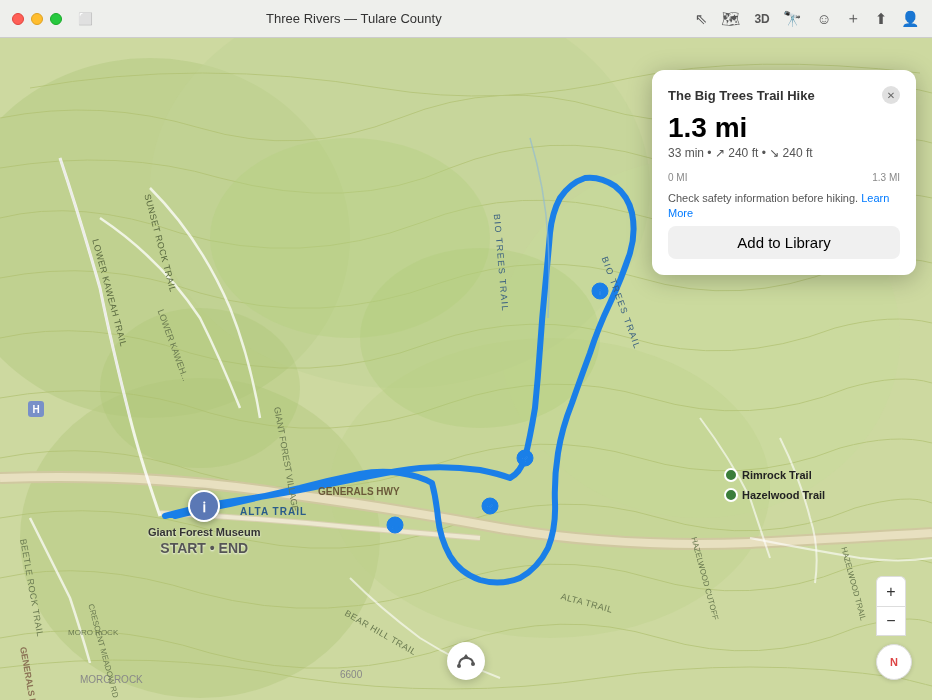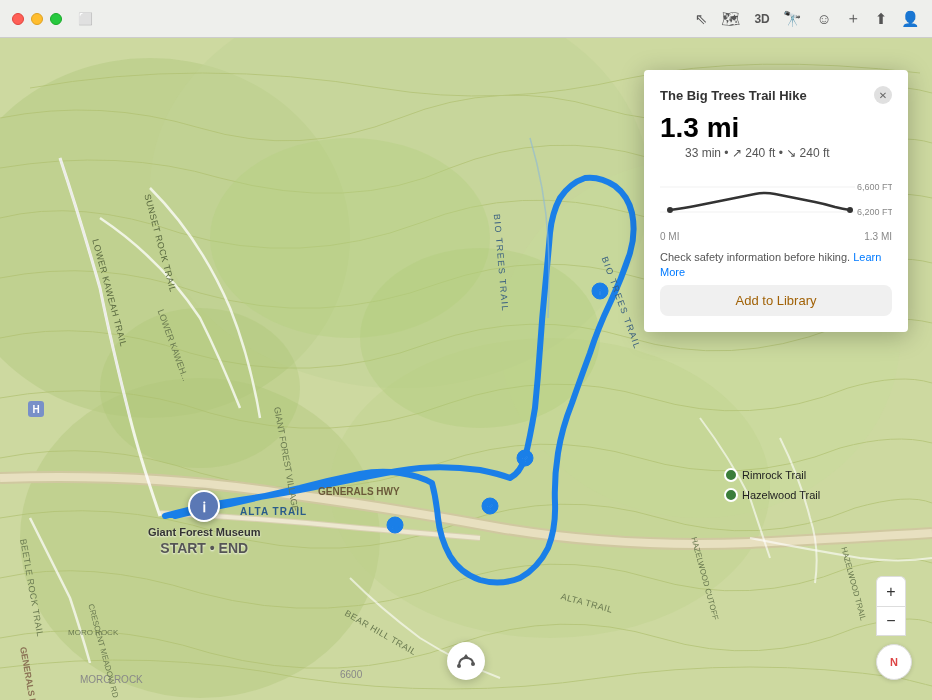--- a/index.html
+++ b/index.html
@@ -76,24 +76,24 @@
       position: absolute;
       top: 0; left: 0;
       width: 100%;
       height: 100%;
     }
 
     
     .trail-card {
       position: absolute;
       top: 32px;
-      right: 24px;
+      right: 16px;
       width: 264px;
       background: white;
-      border-radius: 4px;
+      border-radius: 12px;
       box-shadow: 0 4px 24px rgba(0,0,0,0.25);
       padding: 16px;
       z-index: 200;
     }
     .card-header {
       display: flex;
       justify-content: space-between;
       align-items: center;
       margin-bottom: 10px;
     }
@@ -119,21 +119,20 @@
       font-size: 28px;
       font-weight: 700;
       color: #000;
       line-height: 1;
       margin-bottom: 4px;
     }
     .stats {
       font-size: 12px;
       color: #555;
       margin-bottom: 12px;
-      margin-left: 25px;
     }
 
     
     .elevation-chart {
       position: relative;
       margin-bottom: 4px;
     }
     .chart-svg {
       width: 100%;
       display: block;
@@ -160,23 +159,23 @@
     .card-buttons {
       display: flex;
       gap: 8px;
     }
     .btn-library {
       flex: 1;
       padding: 8px 10px;
       background: #f0f0f0;
       border: none;
       border-radius: 8px;
-      font-size: 13px;
+      font-size: 15px;
       font-weight: 500;
-      color: #a16207;
+      color: #000000;
       cursor: pointer;
     }
     .btn-directions {
       flex: 1;
       padding: 8px 10px;
       background: #007AFF;
       border: none;
       border-radius: 8px;
       font-size: 13px;
       font-weight: 600;
@@ -247,21 +246,21 @@
     .trail-dot {
       width: 14px;
       height: 14px;
       border-radius: 50%;
       background: #3a7d3a;
       border: 2px solid white;
       flex-shrink: 0;
     }
     .trail-name {
       font-size: 11px;
-      font-weight: 400;
+      font-weight: 700;
       color: #222;
     }
 
     
     .map-controls {
       position: absolute;
       bottom: 20px;
       right: 20px;
       display: flex;
       flex-direction: column;
@@ -323,20 +322,21 @@
 </head>
 <body>
 
 <div class="title-bar">
   <div class="traffic-lights">
     <div class="traffic-light tl-red"></div>
     <div class="traffic-light tl-yellow"></div>
     <div class="traffic-light tl-green"></div>
   </div>
   <span class="window-icon">⬜</span>
+  <div class="window-title">Three Rivers — Tulare County</div>
   <div class="toolbar-icons">
     <span class="toolbar-icon">⇖</span>
     <span class="toolbar-icon">🗺</span>
     <span class="toolbar-icon" style="font-size:12px;font-weight:700;">3D</span>
     <span class="toolbar-icon">🔭</span>
     <span class="toolbar-icon">☺</span>
     <span class="toolbar-icon">＋</span>
     <span class="toolbar-icon">⬆</span>
     <span class="toolbar-icon">👤</span>
   </div>
@@ -493,38 +493,20 @@
   </div>
 
   <div class="trail-card">
     <div class="card-header">
       <span class="card-title">The Big Trees Trail Hike</span>
       <button class="close-btn">✕</button>
     </div>
     <div class="distance">1.3 mi</div>
     <div class="stats">33 min • ↗ 240 ft • ↘ 240 ft</div>
 
-    <div class="elevation-chart">
-      <svg class="chart-svg" viewBox="0 0 232 55">
-
-        <rect width="232" height="55" fill="white"></rect>
-
-        <line x1="0" y1="15" x2="195" y2="15" stroke="#e0e0e0" stroke-width="0.5"></line>
-        <line x1="0" y1="40" x2="195" y2="40" stroke="#e0e0e0" stroke-width="0.5"></line>
-
-        <path d="M 10 38 Q 25 36 35 34 Q 45 32 55 30 Q 65 28 75 26 Q 85 24 95 22 Q 105 20 115 22 Q 125 24 135 26 Q 145 28 155 30 Q 165 32 175 35 Q 183 37 190 38" stroke="#333" stroke-width="2.5" fill="none" stroke-linecap="round"></path>
-
-        <circle cx="10" cy="38" r="3" fill="#333"></circle>
-
-        <circle cx="190" cy="38" r="3" fill="#333"></circle>
-
-        <text x="197" y="18" font-size="9" fill="#888" font-family="sans-serif">6,600 FT</text>
-        <text x="197" y="43" font-size="9" fill="#888" font-family="sans-serif">6,200 FT</text>
-      </svg>
-    </div>
 
     <div class="chart-miles">
       <span>0 MI</span>
       <span>1.3 MI</span>
     </div>
 
     <div class="safety-note">
       <span>Check safety information before hiking.</span>
       <a href="#" class="learn-more">Learn More</a>
     </div>

